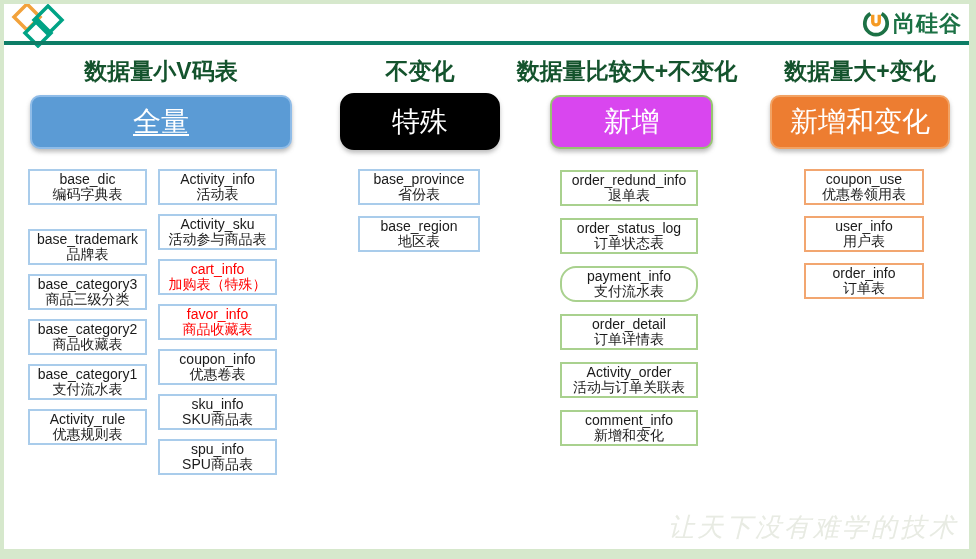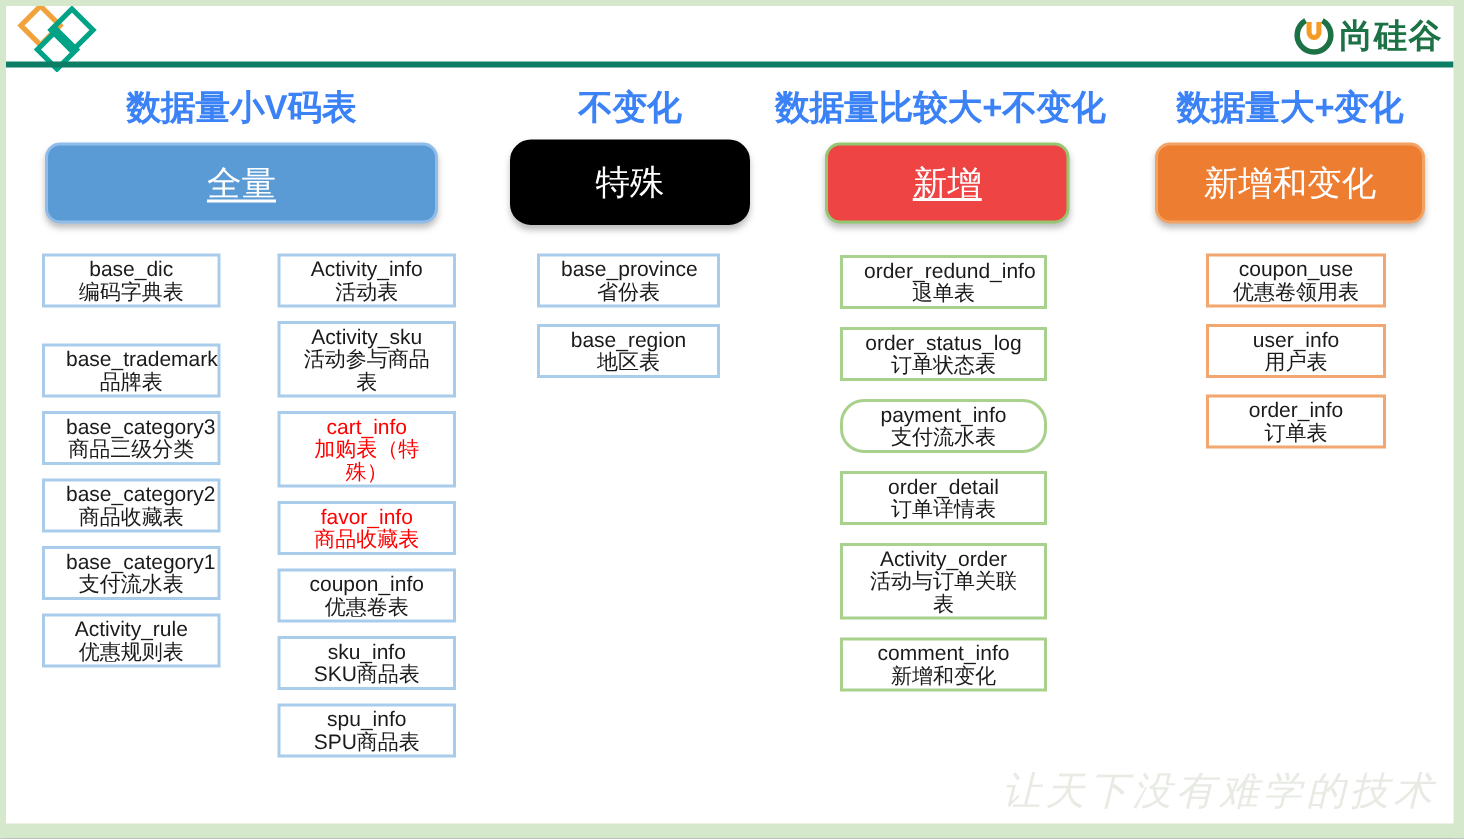--- a/index.html
+++ b/index.html
@@ -15,45 +15,45 @@
   .edge.bottom { left:0; bottom:0; width:976px; height:10px; }
 
   
   .logo-diamonds { position:absolute; left:10px; top:2px; }
   .page-title { position:absolute; left:64px; top:7px; font-size:27px; font-weight:bold; color:#FF0000; letter-spacing:1px; white-space:nowrap; }
   .brand { position:absolute; right:14px; top:9px; display:flex; align-items:center; gap:3px; }
   .brand-name { font-size:22px; font-weight:bold; color:#1C7145; letter-spacing:1px; }
   .header-rule { position:absolute; left:4px; right:7px; top:41px; height:4px; background:#0D7D66; }
 
   
-  .colhead { position:absolute; top:56px; font-size:23px; font-weight:bold; color:#3b82f6; text-align:center; white-space:nowrap; }
+  .colhead { position:absolute; top:56px; font-size:23px; font-weight:bold; color:#14532d; text-align:center; white-space:nowrap; }
   #h0 { left:30px;  width:262px; }
   #h1 { left:340px; width:160px; }
   #h2 { left:503px; width:248px; }
   #h3 { left:767px; width:186px; }
 
   
   .strategy-btn { position:absolute; top:95px; height:54px; border:2px solid transparent; border-radius:10px;
-                  display:flex; align-items:center; justify-content:center; color:#fff; font-size:23px;
+                  display:flex; align-items:center; justify-content:center; color:#fff; font-size:28px;
                   box-shadow:0 3px 4px rgba(110,110,110,.45); }
   #b0 { left:30px;  width:262px; }
   #b1 { left:340px; width:160px; top:93px; height:57px; border-radius:14px; }
   #b2 { left:550px; width:163px; }
   #b3 { left:770px; width:180px; }
   #b0 .lbl { text-decoration:underline; text-underline-offset:3px; }
 
   
   .tgroup { position:absolute; display:flex; flex-direction:column; }
   #g0-0 { left:28px;  top:169px; width:119px; gap:9px;  }
-  #g0-1 { left:185px; top:169px; width:119px; gap:9px;  }
+  #g0-1 { left:158px; top:169px; width:119px; gap:9px;  }
   #g1-0 { left:358px; top:169px; width:122px; gap:11px; }
   #g2-0 { left:560px; top:170px; width:138px; gap:12px; }
   #g3-0 { left:804px; top:169px; width:120px; gap:11px; }
 
-  .tbox { background:#fff; border:2px solid #ccc; min-height:36px; padding:1px 14px;
+  .tbox { background:#fff; border:2px solid #ccc; min-height:36px; padding:1px 0;
           display:flex; flex-direction:column; justify-content:center; text-align:center;
           font-size:14px; line-height:15px; color:#1a1a1a; }
   .tbox .en { font-family:"Liberation Sans","DejaVu Sans",sans-serif; }
   .tbox.hl .en, .tbox.hl .zh { color:#FF0000; }
 
   
   .watermark { position:absolute; right:18px; top:510px; font-size:26px; font-style:italic;
                font-family:"DejaVu Serif","Liberation Serif",serif; color:#E8EBE3; letter-spacing:3px; white-space:nowrap; }
 </style>
 </head>
@@ -86,21 +86,21 @@
   <div class="colhead" id="h1">不变化</div>
   <div class="colhead" id="h2">数据量比较大+不变化</div>
   <div class="colhead" id="h3">数据量大+变化</div>
 
   <div class="strategy-btn" id="b0" style="background: rgb(91, 155, 213); border-color: rgb(143, 188, 232);">
     <span class="lbl">全量</span>
   </div>
   <div class="strategy-btn" id="b1" style="background: rgb(0, 0, 0); border-color: rgb(0, 0, 0);">
     <span class="lbl">特殊</span>
   </div>
-  <div class="strategy-btn" id="b2" style="background: #ef4444; border-color: rgb(149, 198, 112); text-decoration: underline;">
+  <div class="strategy-btn" id="b2" style="background: #d946ef; border-color: rgb(149, 198, 112);">
     <span class="lbl">新增</span>
   </div>
   <div class="strategy-btn" id="b3" style="background: rgb(237, 125, 49); border-color: rgb(242, 162, 99);">
     <span class="lbl">新增和变化</span>
   </div>
 
   <div class="tgroup" id="g0-0">
       <div class="tbox" style="border-color: rgb(169, 204, 235);">
         <div class="en">base_dic</div>
         <div class="zh">编码字典表</div>

